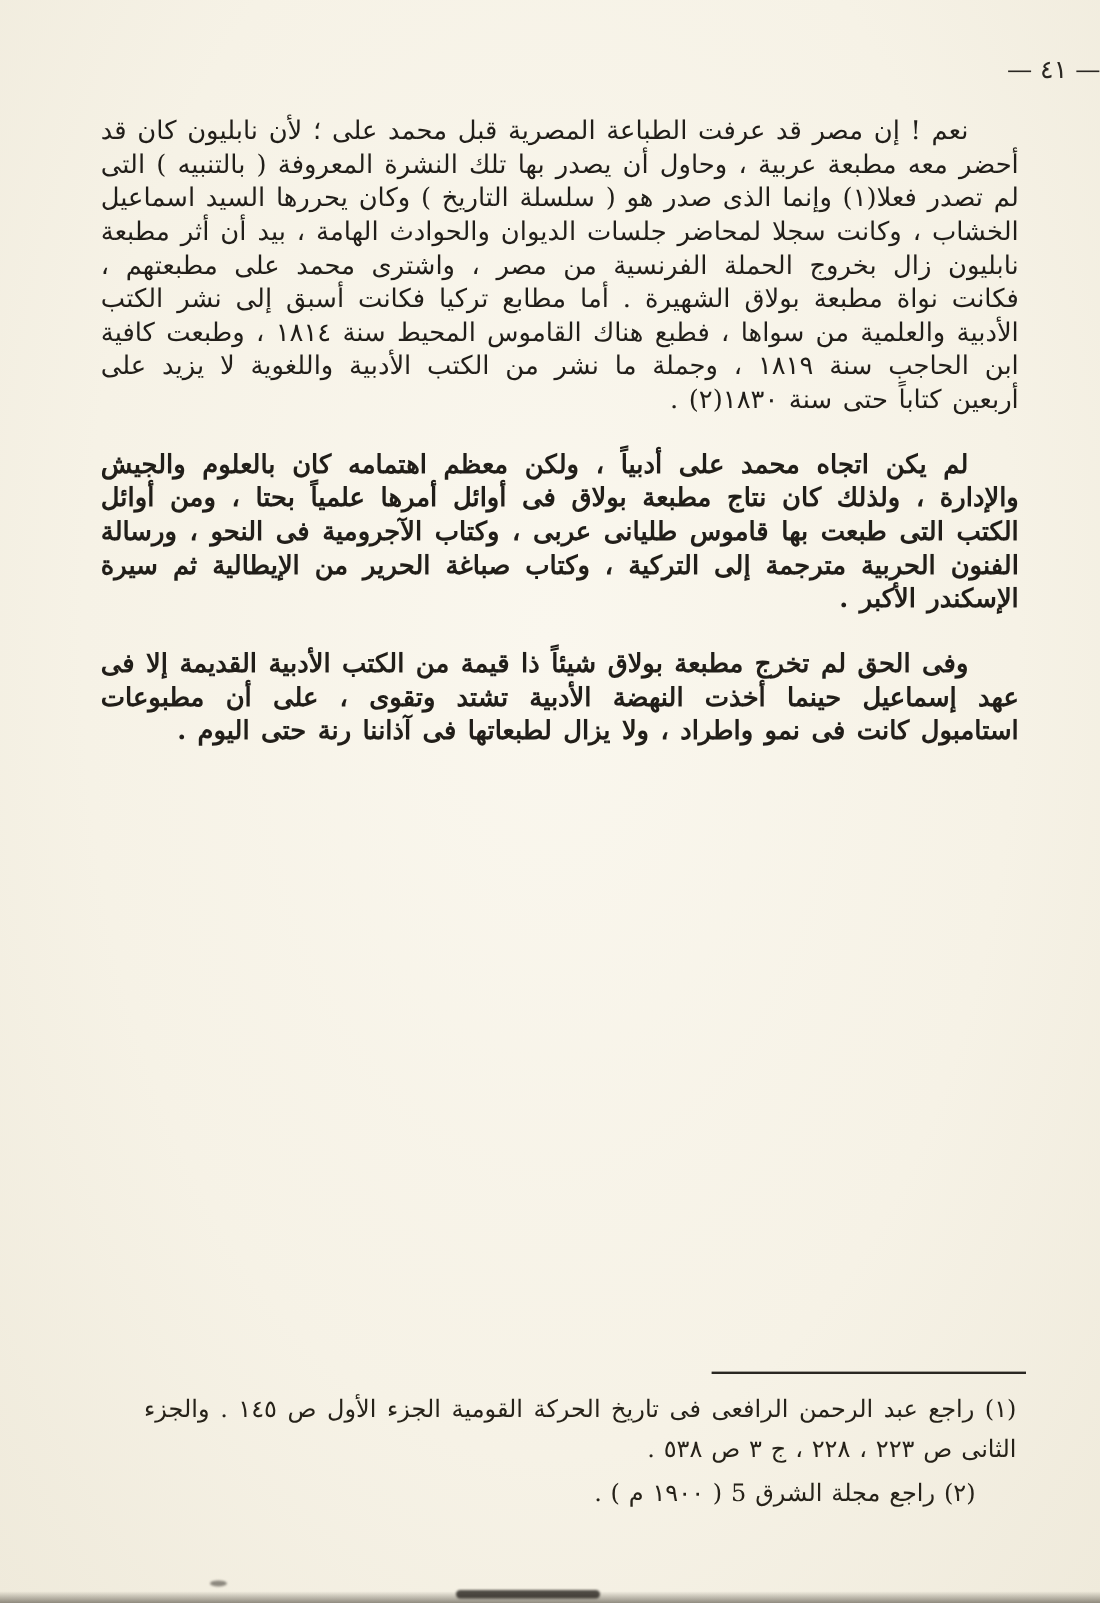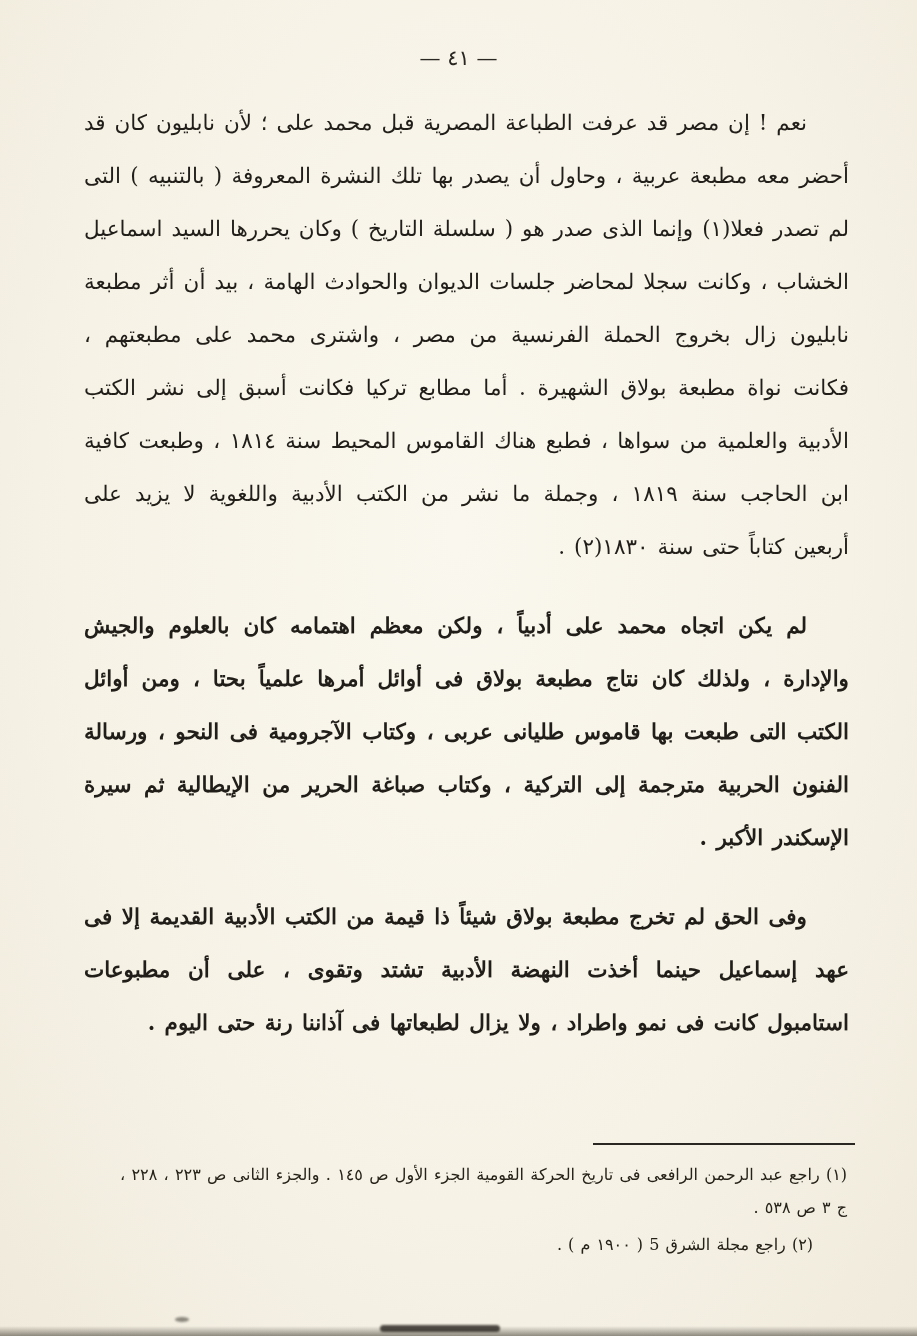--- a/index.html
+++ b/index.html
@@ -17,34 +17,34 @@
     overflow: hidden;
     font-family: "DejaVu Serif", "Liberation Serif", serif;
     color: #1c1a17;
     direction: rtl;
   }
   .page-number {
     position: absolute;
     top: 46px;
     left: 0;
     right: 0;
-    text-align: center;
+    text-align: right;
     font-size: 21px;
     letter-spacing: 2px;
     color: #2a2722;
   }
   .text-block {
     position: absolute;
     top: 96px;
     right: 68px;
     left: 84px;
   }
   .para {
     font-size: 21.5px;
-    line-height: 53px;
+    line-height: 28px;
     text-align: justify;
     text-indent: 42px;
     margin: 0 0 26px 0;
     color: #211e19;
     word-spacing: 2px;
   }
   .para.gap-large {
     margin-top: 22px;
     font-weight: bold;
   }
@@ -54,21 +54,21 @@
     right: 62px;
     width: 262px;
     height: 2px;
     background: #2a2722;
   }
   .footnotes {
     position: absolute;
     top: 1158px;
     right: 70px;
     left: 120px;
-    font-size: 16px;
+    font-size: 20px;
     line-height: 33px;
     text-align: justify;
     color: #262219;
     word-spacing: 1px;
   }
   .footnote {
     margin: 0 0 4px 0;
   }
   .footnote.fn-2 {
     text-indent: 34px;

